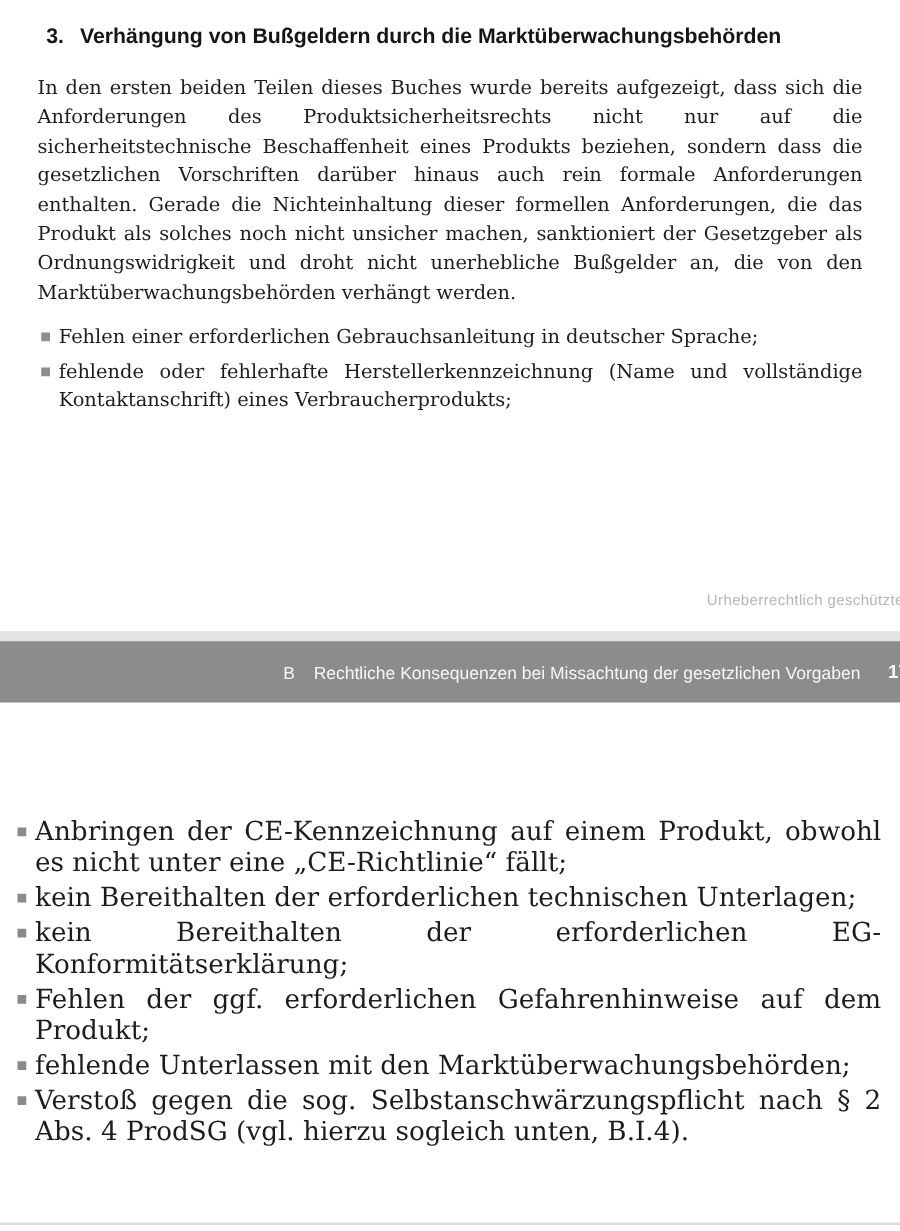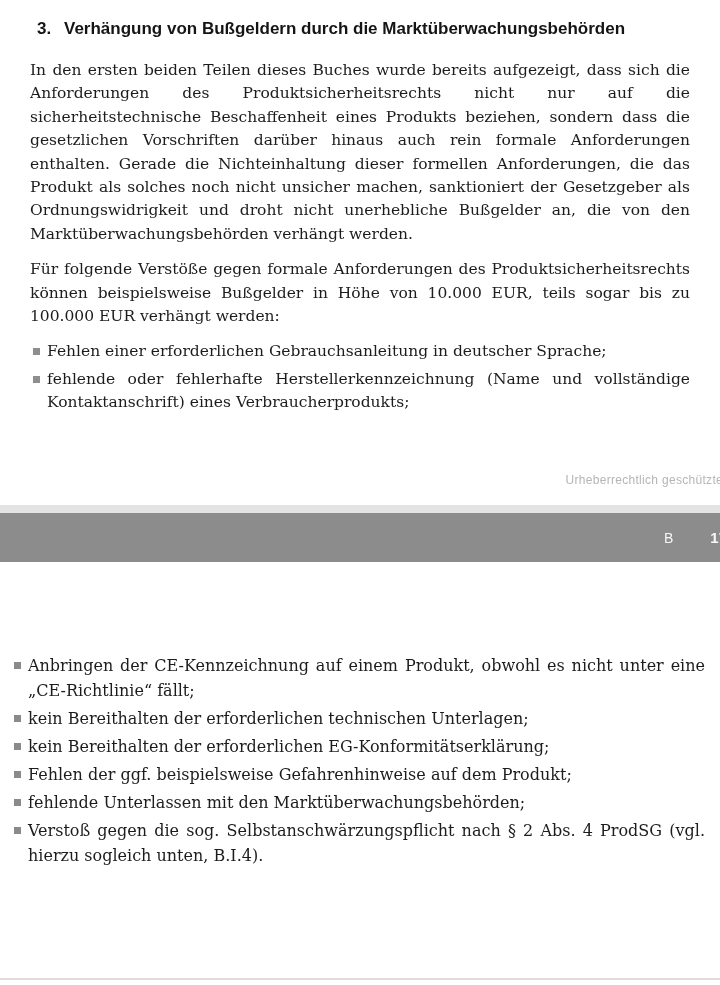--- a/index.html
+++ b/index.html
@@ -102,21 +102,21 @@
   }
 
   
   .page-bottom {
     position: absolute;
     left: 13px;
     right: 15px;
     top: 647px;
   }
   .page-bottom .bullet-item {
-    font-size: 16px;
+    font-size: 21px;
     line-height: 25px;
     margin: 0 0 3px 0;
   }
   .page-bottom .bullet-sq {
     margin: 9px 7px 0 1px;
     background: #8a8a8a;
   }
 
   .bottom-rule {
     position: absolute;
@@ -129,59 +129,59 @@
 </head>
 <body>
 
 <div class="page">
 
   <section class="page-top">
     <h2 class="heading"><span class="h-num">3.</span><span>Verhängung von Bußgeldern durch die Marktüberwachungsbehörden</span></h2>
 
     <p class="body-par"><span>In den ersten beiden Teilen dieses Buches wurde bereits aufgezeigt, dass sich die Anforderungen des Produktsicherheitsrechts nicht nur auf die sicherheitstechnische Beschaffenheit eines Produkts beziehen, sondern dass die gesetzlichen Vorschriften darüber hinaus </span><b>auch rein formale Anforderungen</b><span> enthalten. Gerade die Nichteinhaltung dieser formellen Anforderungen, die das Produkt als solches noch nicht unsicher machen, sanktioniert der Gesetzgeber als Ordnungswidrigkeit und droht nicht unerhebliche Bußgelder an, die von den Marktüberwachungsbehörden verhängt werden.</span></p>
 
-    <p class="body-par"><span>Für folgende Verstöße gegen formale Anforderungen des Produktsicherheitsrechts können beispielsweise </span><b>Bußgelder in Höhe von 10.000 EUR, teils sogar bis zu 100.000 EUR</b><span> verhängt werden:</span></p>
 
     <div class="bullet-list">
       <div class="bullet-item">
         <span class="bullet-sq"></span>
         <span class="bullet-text">Fehlen einer erforderlichen Gebrauchsanleitung in deutscher Sprache;</span>
       </div>
       <div class="bullet-item">
         <span class="bullet-sq"></span>
         <span class="bullet-text">fehlende oder fehlerhafte Herstellerkennzeichnung (Name und vollständige Kontaktanschrift) eines Verbraucherprodukts;</span>
       </div>
     </div>
   </section>
 
   <div class="watermark">Urheberrechtlich geschützte</div>
 
   <div class="strip"></div>
   <div class="band">
     <span class="section-letter">B</span>
+    <span class="band-title">Rechtliche Konsequenzen bei Missachtung der gesetzlichen Vorgaben</span>
     <span class="page-num">17</span>
   </div>
 
   <section class="page-bottom">
     <div class="bullet-list">
       <div class="bullet-item">
         <span class="bullet-sq"></span>
         <span class="bullet-text">Anbringen der CE-Kennzeichnung auf einem Produkt, obwohl es nicht unter eine „CE-Richtlinie“ fällt;</span>
       </div>
       <div class="bullet-item">
         <span class="bullet-sq"></span>
         <span class="bullet-text">kein Bereithalten der erforderlichen technischen Unterlagen;</span>
       </div>
       <div class="bullet-item">
         <span class="bullet-sq"></span>
         <span class="bullet-text">kein Bereithalten der erforderlichen EG-Konformitätserklärung;</span>
       </div>
       <div class="bullet-item">
         <span class="bullet-sq"></span>
-        <span class="bullet-text">Fehlen der ggf. beispielsweise Gefahrenhinweise auf dem Produkt;</span>
+        <span class="bullet-text">Fehlen der ggf. erforderlichen Gefahrenhinweise auf dem Produkt;</span>
       </div>
       <div class="bullet-item">
         <span class="bullet-sq"></span>
         <span class="bullet-text">fehlende Unterlassen mit den Marktüberwachungsbehörden;</span>
       </div>
       <div class="bullet-item">
         <span class="bullet-sq"></span>
         <span class="bullet-text">Verstoß gegen die sog. Selbstanschwärzungspflicht nach § 2 Abs. 4 ProdSG (vgl. hierzu sogleich unten, B.I.4).</span>
       </div>
     </div>

